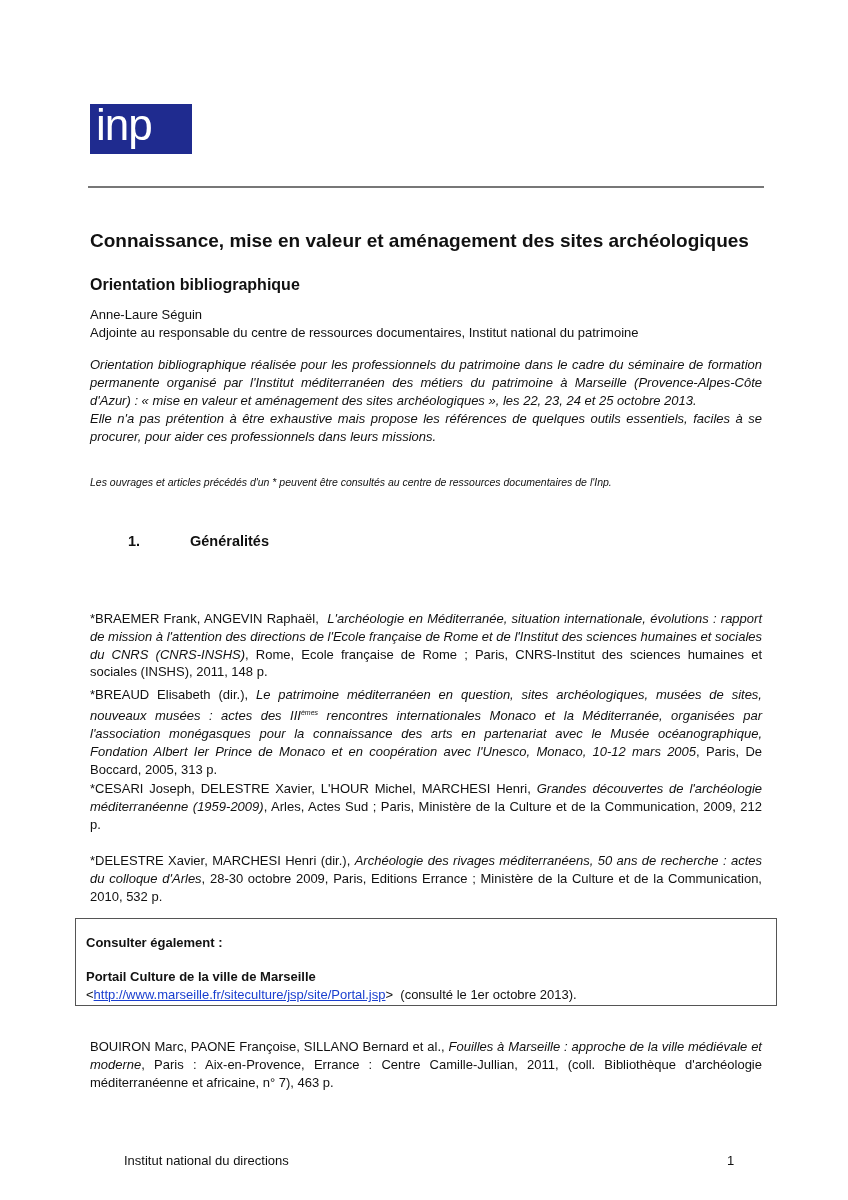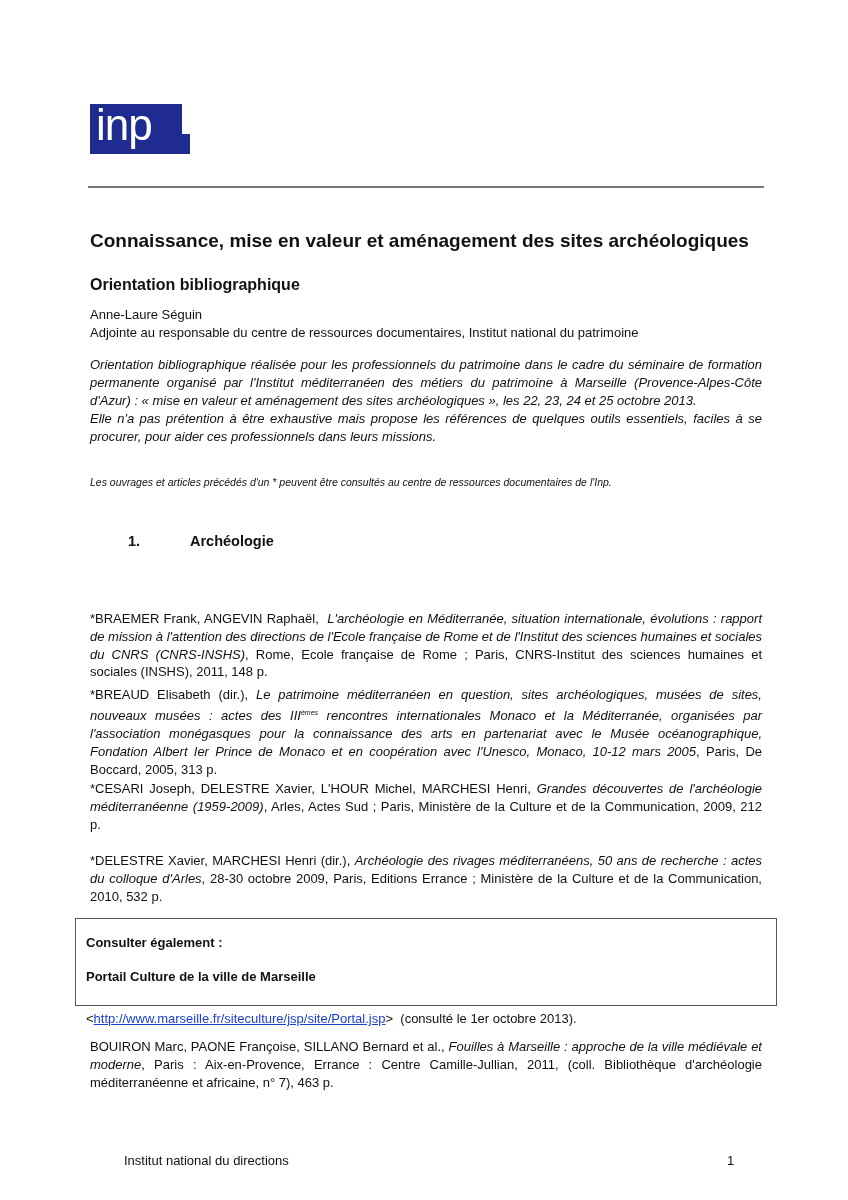--- a/index.html
+++ b/index.html
@@ -1,21 +1,21 @@
 <!DOCTYPE html>
 <html><head>
 <meta charset="utf-8">
 <style>
   html, body { margin: 0; padding: 0; background: #ffffff; }
   body { width: 848px; height: 1200px; position: relative; overflow: hidden;
          font-family: "Liberation Sans", sans-serif; color: #111; }
   .page { position: absolute; left: 0; top: 0; width: 848px; height: 1200px; }
 
   .logo { position: absolute; left: 90px; top: 104px; height: 50px; display: flex; align-items: center; }
-  .logo-box { position: relative; width: 92px; height: 50px; background: #1f2b8f; }
+  .logo-box { position: relative; width: 92px; height: 50px; background: #1f2b8f; padding-left: 10px; }
   .logo-box .inp { position: absolute; left: 6px; top: -4px; color: #fff; font-size: 44px;
                    font-family: "Liberation Sans", sans-serif; letter-spacing: -1px; line-height: 50px; }
   .logo-notch { position: absolute; left: 92px; top: 30px; width: 8px; height: 20px; background: #1f2b8f; }
   .logo-text { margin-left: 18px; color: #1f2b8f; font-size: 17.5px; line-height: 20px; font-weight: normal; }
 
   .rule { position: absolute; left: 88px; top: 186px; width: 676px; height: 2px; background: #777; }
 
   .title { position: absolute; left: 90px; top: 230px; width: 672px; font-weight: bold; font-size: 19px;
            line-height: 22px; text-align: justify; text-align-last: left; }
   .subtitle { position: absolute; left: 90px; top: 276px; font-weight: bold; font-size: 16px; }
@@ -32,21 +32,21 @@
   .h2 .num { display: inline-block; width: 62px; }
   .h2b { top: 1041px; }
 
   .ref { position: absolute; left: 90px; width: 672px; font-size: 13px; line-height: 17.8px; text-align: justify; }
   .ref i { font-style: italic; }
   .ref sup { font-size: 7px; font-style: italic; }
 
   .box { position: absolute; left: 75px; top: 918px; width: 702px; height: 88px; border: 1.5px solid #555; box-sizing: border-box; text-align: center; }
   .box-title { position: absolute; left: 10px; top: 16px; font-weight: bold; font-size: 13px; }
   .box-link-title { position: absolute; left: 10px; top: 50px; font-weight: bold; font-size: 13px; }
-  .box-url-line { position: absolute; left: 10px; top: 68px; font-size: 13px; margin-top: 24px; }
+  .box-url-line { position: absolute; left: 10px; top: 68px; font-size: 13px; }
   .box-url-line a { color: #1a3fcf; text-decoration: underline; }
 
   .footer-left { position: absolute; left: 124px; top: 1153px; font-size: 13px; }
   .footer-right { position: absolute; left: 727px; top: 1153px; font-size: 13px; }
 </style>
 </head>
 <body>
 
 <div class="page">
 
@@ -65,21 +65,21 @@
   <div class="role">Adjointe au responsable du centre de ressources documentaires, Institut national du patrimoine</div>
 
   <div class="intro">
     <div>Orientation bibliographique réalisée pour les professionnels du patrimoine dans le cadre du séminaire de formation permanente organisé par l'Institut méditerranéen des métiers du patrimoine à Marseille (Provence-Alpes-Côte d'Azur) : « mise en valeur et aménagement des sites archéologiques », les 22, 23, 24 et 25 octobre 2013.</div>
     <div>Elle n'a pas prétention à être exhaustive mais propose les références de quelques outils essentiels, faciles à se procurer, pour aider ces professionnels dans leurs missions.</div>
   </div>
 
   <div class="note">Les ouvrages et articles précédés d'un * peuvent être consultés au centre de ressources documentaires de l'Inp.</div>
 
   <div class="h1">
-    <span class="num">1.</span><span>Archéologie</span>
+    <span class="num">1.</span><span>Généralités</span>
   </div>
 
 
   <div class="ref" style="top:610px">
     <span>*BRAEMER Frank, ANGEVIN Raphaël,</span>&nbsp; <i>L'archéologie en Méditerranée, situation internationale, évolutions : rapport de mission à l'attention des directions de l'Ecole française de Rome et de l'Institut des sciences humaines et sociales du CNRS (CNRS-INSHS)</i><span>, Rome, Ecole française de Rome ; Paris, CNRS-Institut des sciences humaines et sociales (INSHS),  2011, 148 p.</span>
   </div>
 
   <div class="ref" style="top:686px">
     <span>*BREAUD Elisabeth (dir.),</span> <i>Le patrimoine méditerranéen en question, sites archéologiques, musées de sites, nouveaux musées : actes des III</i><sup>èmes</sup><i> rencontres internationales Monaco et la Méditerranée, organisées par l'association monégasques pour la connaissance des arts en partenariat avec le Musée océanographique, Fondation Albert Ier Prince de Monaco et en coopération avec l'Unesco, Monaco, 10-12 mars 2005</i><span>, Paris, De Boccard, 2005, 313 p.</span>
   </div>

